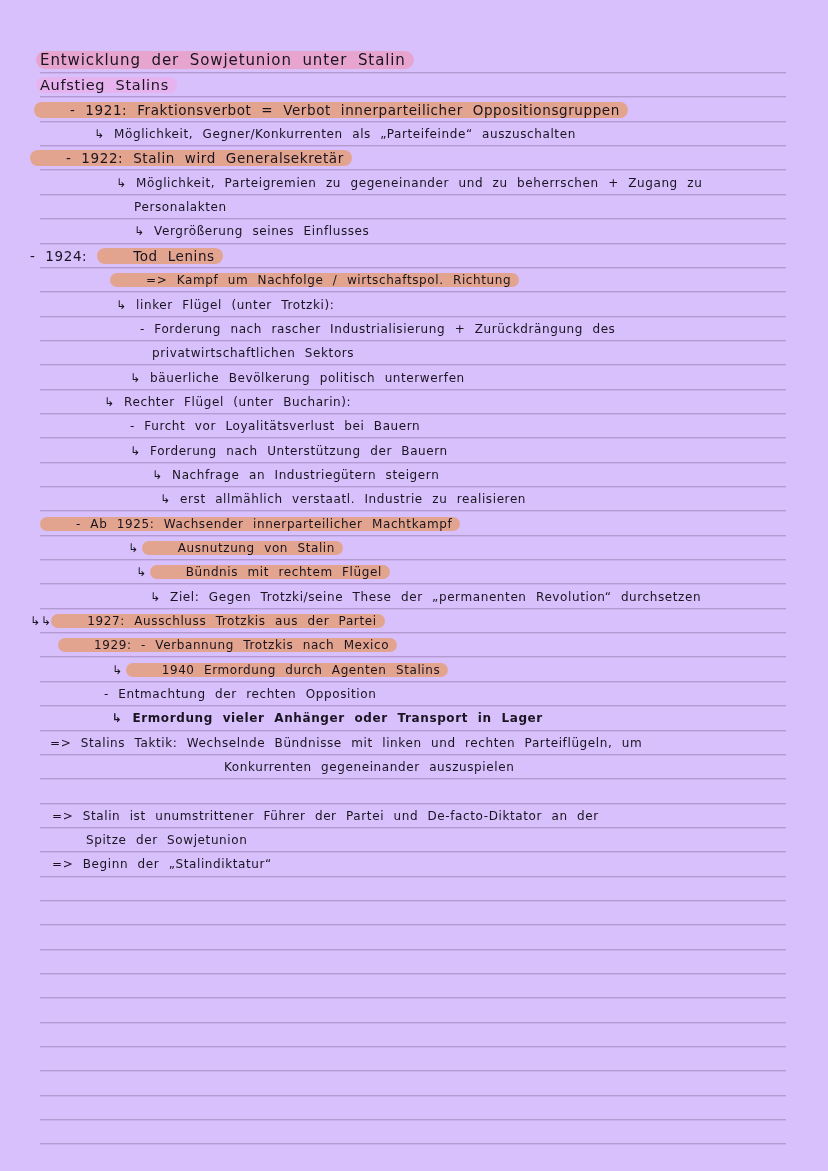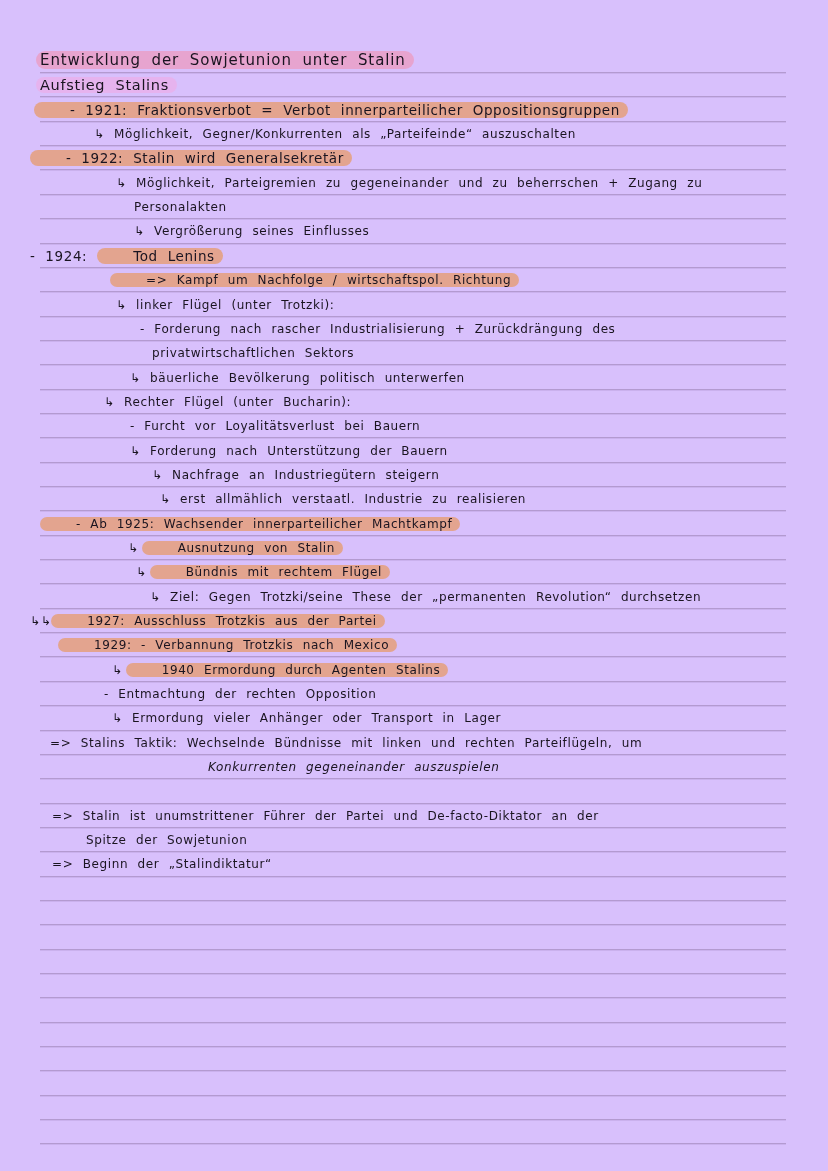--- a/index.html
+++ b/index.html
@@ -130,20 +130,20 @@
 <div class="line small" style="left:30px;top:611px;">
   <span>↳↳</span><span class="hl hl-orange">1927: Ausschluss Trotzkis aus der Partei</span>
 </div>
 <div class="line small" style="left:58px;top:635px;">
   <span class="hl hl-orange">1929: - Verbannung Trotzkis nach Mexico</span>
 </div>
 <div class="line small" style="left:112px;top:660px;">
   <span class="arrow">↳</span><span class="hl hl-orange">1940 Ermordung durch Agenten Stalins</span>
 </div>
 <div class="line small" style="left:104px;top:684px;">- Entmachtung der rechten Opposition</div>
-<div class="line small" style="left:112px;top:708px;">↳ Ermordung vieler Anhänger oder Transport in Lager</div>
+<div class="line small" style="left:112px;top:708px;font-weight:bold;">↳ Ermordung vieler Anhänger oder Transport in Lager</div>
 
 <div class="line small" style="left:50px;top:733px;">=&gt; Stalins Taktik: Wechselnde Bündnisse mit linken und rechten Parteiflügeln, um</div>
-<div class="line small" style="left:208px;top:757px;font-style:italic;">Konkurrenten gegeneinander auszuspielen</div>
+<div class="line small" style="left:224px;top:757px;">Konkurrenten gegeneinander auszuspielen</div>
 
 <div class="line small" style="left:52px;top:806px;">=&gt; Stalin ist unumstrittener Führer der Partei und De-facto-Diktator an der</div>
 <div class="line small" style="left:86px;top:830px;">Spitze der Sowjetunion</div>
 <div class="line small" style="left:52px;top:854px;">=&gt; Beginn der „Stalindiktatur“</div>
 
 </body></html>

